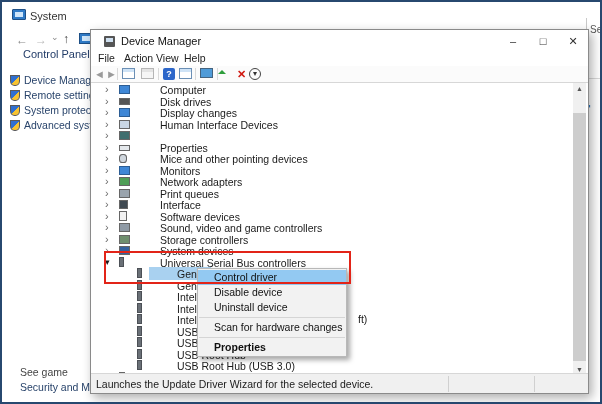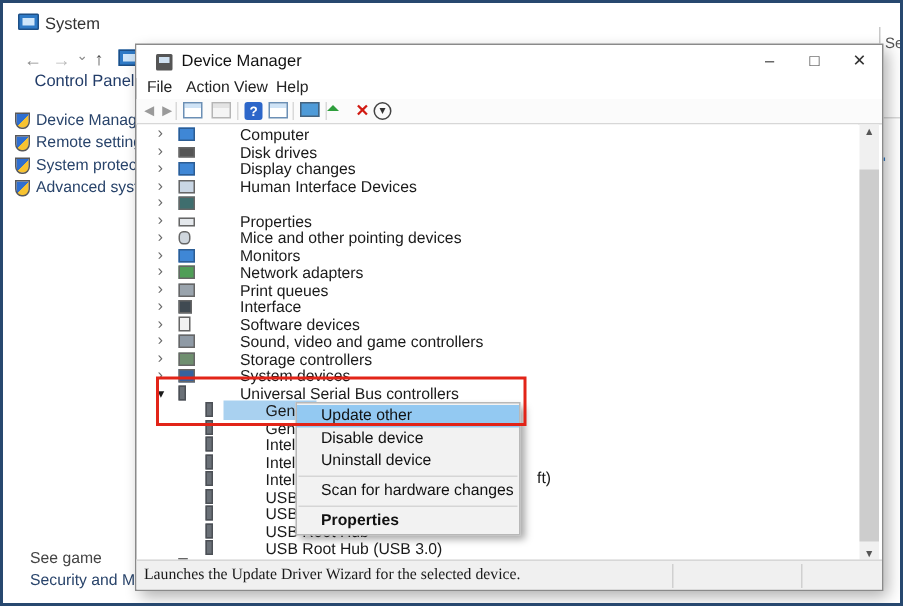--- a/index.html
+++ b/index.html
@@ -92,21 +92,21 @@
   .ticon[data-icon="usb-devices"] { background:#4a4f55; width:6px; height:10px; top:0; }
 
   
   .sb { position:absolute; left:482px; top:53px; width:13px; height:292px; background:#f0f0f0; }
   .sb-arrow { position:absolute; left:0; width:13px; height:11px; text-align:center;
               font-size:7px; color:#555; line-height:11px; }
   .sb-thumb { position:absolute; left:0; top:30px; width:13px; height:248px; background:#cdcdcd; }
 
   
   .statusbar { position:absolute; left:0; bottom:0; right:0; height:20px;
-               background:#f0f0f0; border-top:1px solid #d7d7d7;font-family:Liberation Serif, serif; }
+               background:#f0f0f0; border-top:1px solid #d7d7d7; }
   .status-text { position:absolute; left:5px; top:4px; font-size:10.5px; color:#1a1a1a; white-space:nowrap; }
   .st-sep { position:absolute; top:2px; width:1px; height:16px; background:#d0d0d0; }
 
   
   #ctxmenu { position:absolute; left:195px; top:266px; width:150px; z-index:50;
              background:#f2f2f2; border:1px solid #b8b8b8; padding:1px 0;
              box-shadow:3px 3px 5px rgba(0,0,0,.35); }
   .cmi { position:relative; height:15px; line-height:15px; font-size:10.5px;
          color:#111; padding-left:16px; white-space:nowrap; }
   .cmi.hl { background:#93c9f2; }
@@ -319,21 +319,21 @@
     <div class="statusbar">
       <span class="status-text">Launches the Update Driver Wizard for the selected device.</span>
       <span class="st-sep" style="left:357px;"></span>
       <span class="st-sep" style="left:443px;"></span>
     </div>
   </div>
 
   <div id="fragright">ft)</div>
 
   <div id="ctxmenu">
-    <div class="cmi hl">Update other</div>
+    <div class="cmi hl">Control driver</div>
     <div class="cmi">Disable device</div>
     <div class="cmi">Uninstall device</div>
     <div class="cm-sep"></div>
     <div class="cmi">Scan for hardware changes</div>
     <div class="cm-sep"></div>
     <div class="cmi bold">Properties</div>
   </div>
 
   <div id="redbox"></div>
 

